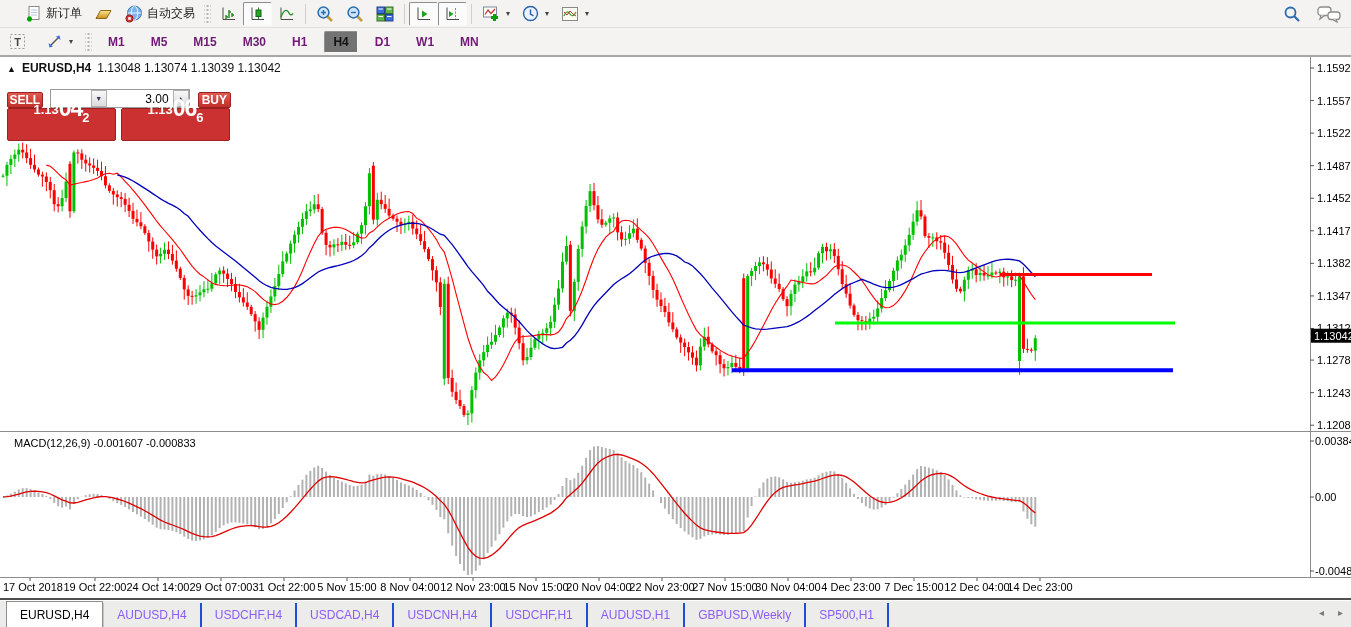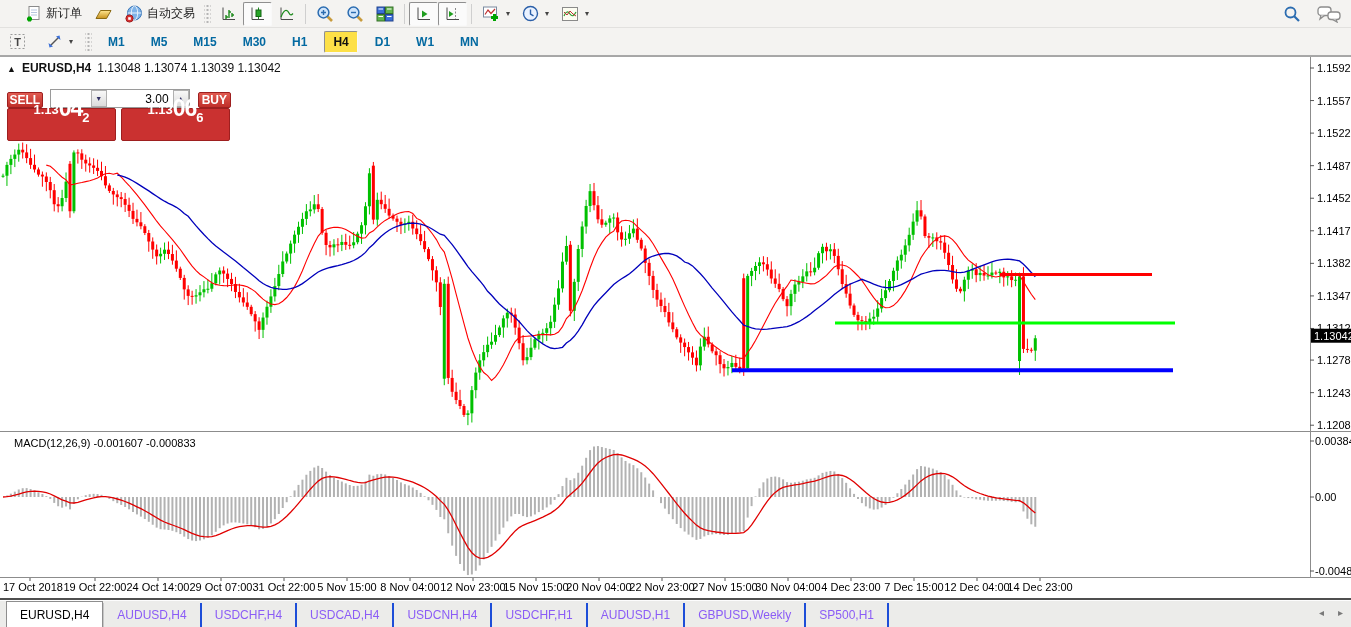--- a/index.html
+++ b/index.html
@@ -15,23 +15,23 @@
   .tbtn { display:flex; align-items:center; gap:4px; height:24px; padding:2px 5px;
     border:1px solid transparent; border-radius:2px; cursor:default; }
   .tbtn.pressed { border-color:#8f8f8f #f9f9f9 #f9f9f9 #8f8f8f; background:#fbfbfb; }
   .tbtn .lbl { font-size:12px; color:#222; white-space:nowrap; }
   .grip { width:7px; height:20px; margin:0 3px;
     background-image:radial-gradient(#b5b5b5 1px, transparent 1.2px);
     background-size:4px 4px; background-position:center; }
   .vsep { width:1px; height:20px; background:#cfcfcf; margin:0 4px; }
   .caret { font-size:8px; color:#444; margin-left:2px; }
   .right-icons { position:absolute; right:10px; top:0; height:28px; display:flex; align-items:center; gap:16px; }
-  .tf { font-size:12px; font-weight:bold; color:#0369a1; padding:3px 8px; height:22px;
+  .tf { font-size:12px; font-weight:bold; color:#701a75; padding:3px 8px; height:22px;
     display:flex; align-items:center; border:1px solid transparent; border-radius:2px; }
-  .tf.pressed { color:#111; border-color:#8f8f8f #f9f9f9 #f9f9f9 #8f8f8f; background:#fde047; }
+  .tf.pressed { color:#111; border-color:#8f8f8f #f9f9f9 #f9f9f9 #8f8f8f; background:#737373; }
 
   
   .main { position:absolute; top:56px; left:0; width:1351px; height:542px; background:#fff; }
   .main svg { position:absolute; left:0; top:0; }
 
   
   .ocp { position:absolute; left:7px; top:5px; z-index:3; width:224px; }
   .ttl { display:flex; align-items:baseline; gap:6px; color:#111; font-size:12px; margin-bottom:4px; white-space:nowrap; }
   .ttl .tri { font-size:9px; }
   .ocp-row1 { display:flex; align-items:flex-end; height:29px; }

